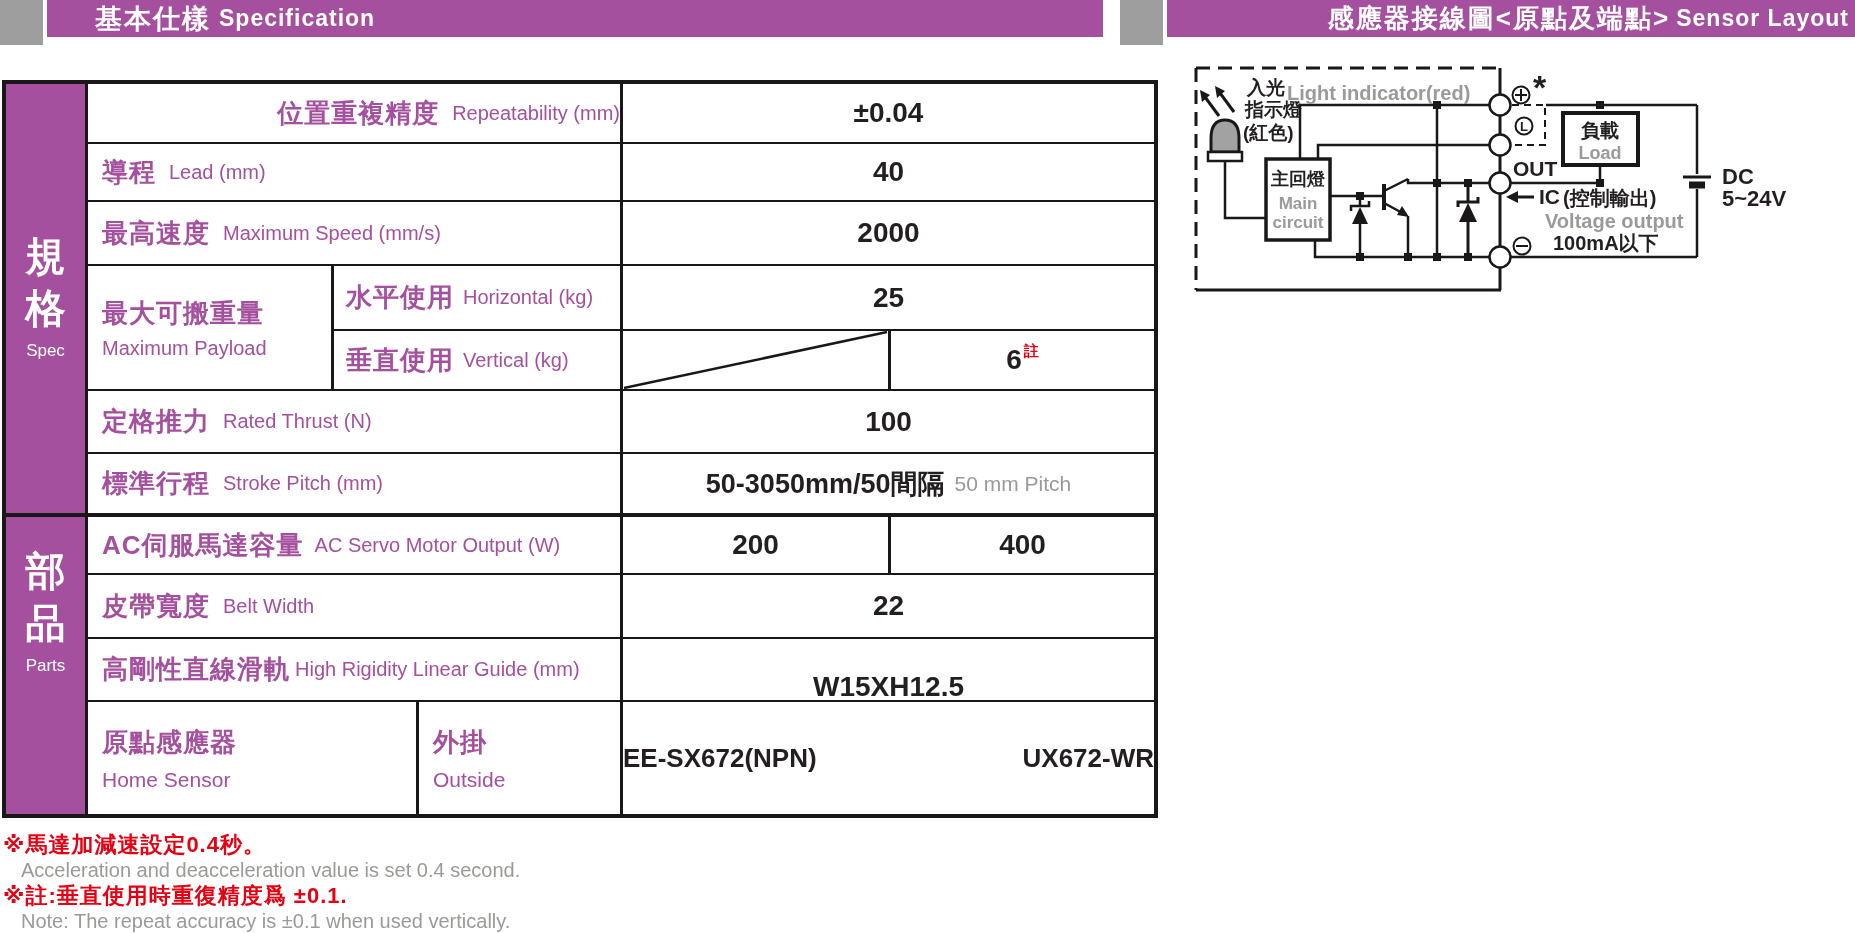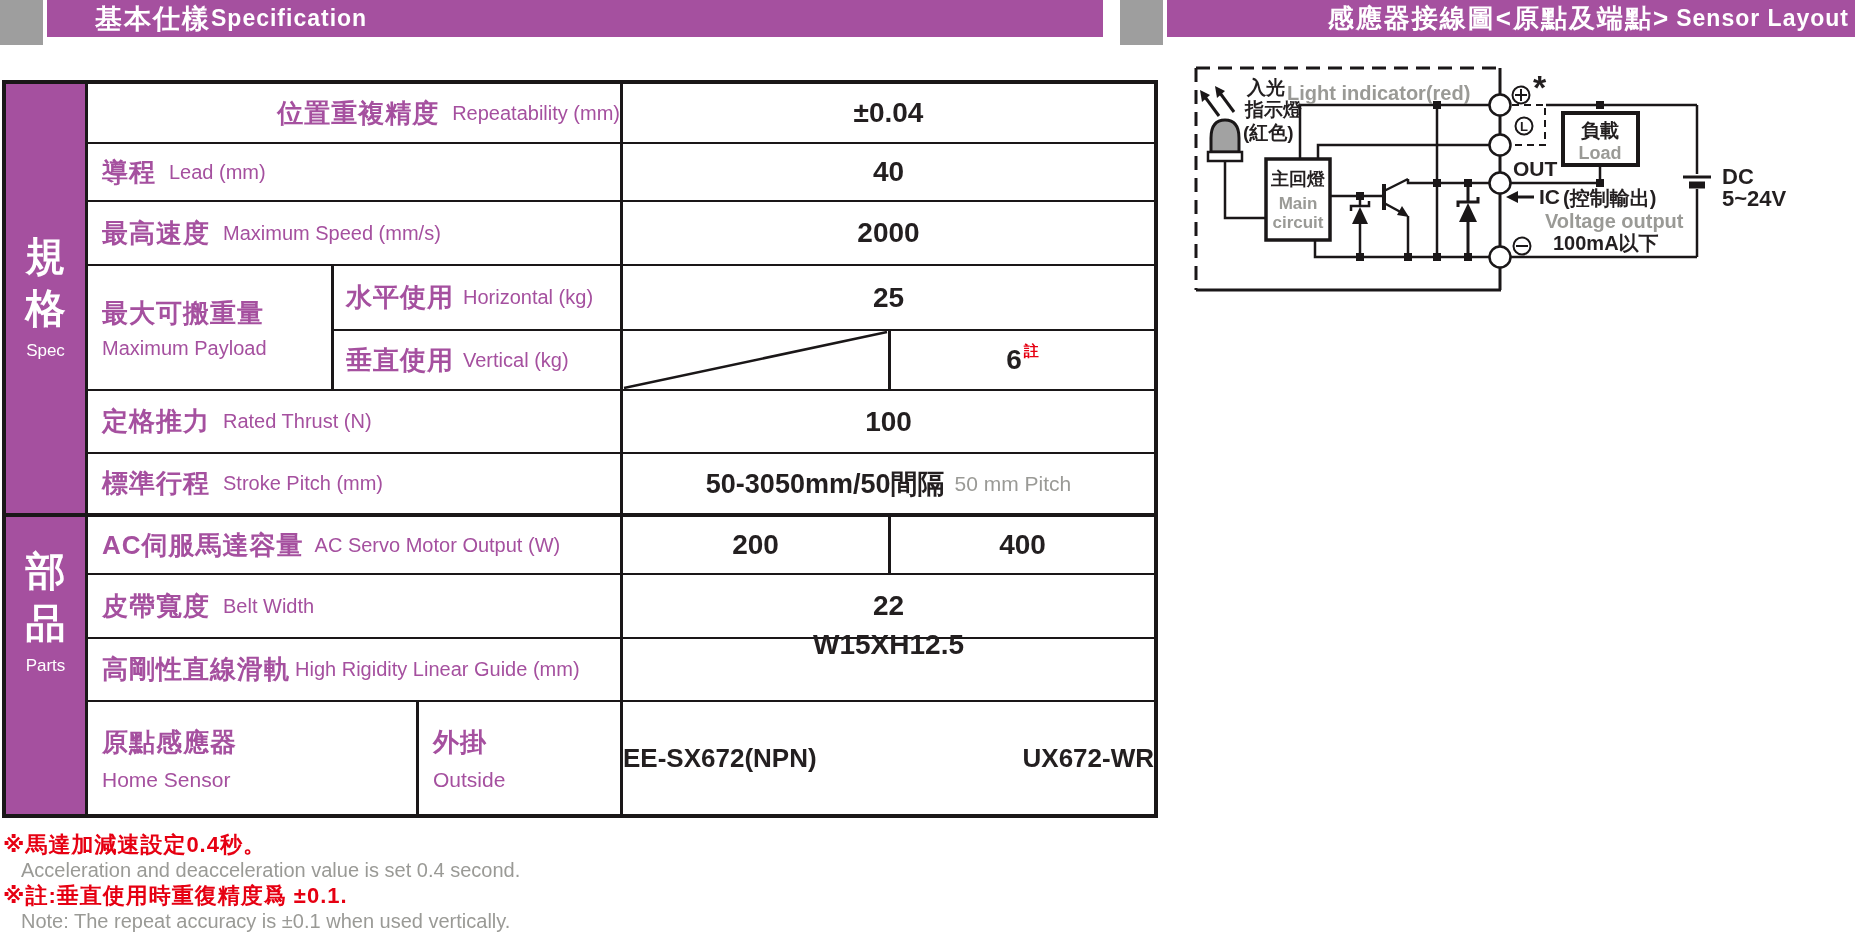--- a/index.html
+++ b/index.html
@@ -43,21 +43,21 @@
   .note-gray{color:var(--gray-txt);font-size:20px;line-height:25px;padding-left:18px;font-weight:normal;}
   
   text{font-family:"Liberation Sans","DejaVu Sans",sans-serif;}
   .t-blk{fill:var(--ink);font-weight:bold;}
   .t-gry{fill:var(--gray-txt);font-weight:bold;}
 </style>
 </head>
 <body>
 
 <div class="abs hdr-sq" style="left:0;top:0;width:43px;height:45px;"></div>
-<div class="abs hdr-bar" style="left:47px;top:0;width:1056px;height:37px;padding-left:48px;gap:0;">
+<div class="abs hdr-bar" style="left:47px;top:0;width:1056px;height:37px;padding-left:48px;gap:8px;">
   <span class="hdr-zh">基本仕樣</span>
   <span class="hdr-en">Specification</span>
 </div>
 <div class="abs hdr-sq" style="left:1120px;top:0;width:43px;height:45px;"></div>
 <div class="abs hdr-bar" style="left:1167px;top:0;width:688px;height:37px;justify-content:flex-end;padding-right:6px;gap:6px;">
   <span class="hdr-zh" style="font-size:26px;">感應器接線圖&lt;原點及端點&gt;</span>
   <span class="hdr-en">Sensor Layout</span>
 </div>
 
 <div class="abs gl" style="left:2px;top:80px;width:1156px;height:4px;"></div>
@@ -160,21 +160,21 @@
 <div class="cell lbl" style="left:88px;top:575px;width:532px;height:62px;">
   <span class="zh">皮帶寬度</span>
   <span class="en">Belt Width</span>
 </div>
 <div class="cell val" style="left:623px;top:575px;width:531px;height:62px;">22</div>
 
 <div class="cell lbl" style="left:88px;top:639px;width:532px;height:61px;gap:4px;">
   <span class="zh">高剛性直線滑軌</span>
   <span class="en">High Rigidity Linear Guide (mm)</span>
 </div>
-<div class="cell val" style="left:623px;top:617px;width:531px;height:55px;">W15XH12.5</div>
+<div class="cell val" style="left:623px;top:659px;width:531px;height:55px;">W15XH12.5</div>
 
 <div class="cell lbl2" style="left:88px;top:702px;width:328px;height:112px;gap:8px;">
   <span class="zh">原點感應器</span>
   <span class="en" style="font-size:21px;">Home Sensor</span>
 </div>
 <div class="cell lbl2" style="left:419px;top:702px;width:201px;height:112px;gap:8px;">
   <span class="zh">外掛</span>
   <span class="en" style="font-size:21px;">Outside</span>
 </div>
 <div class="cell val val2" style="left:623px;top:702px;width:531px;height:112px;font-size:26px;">

